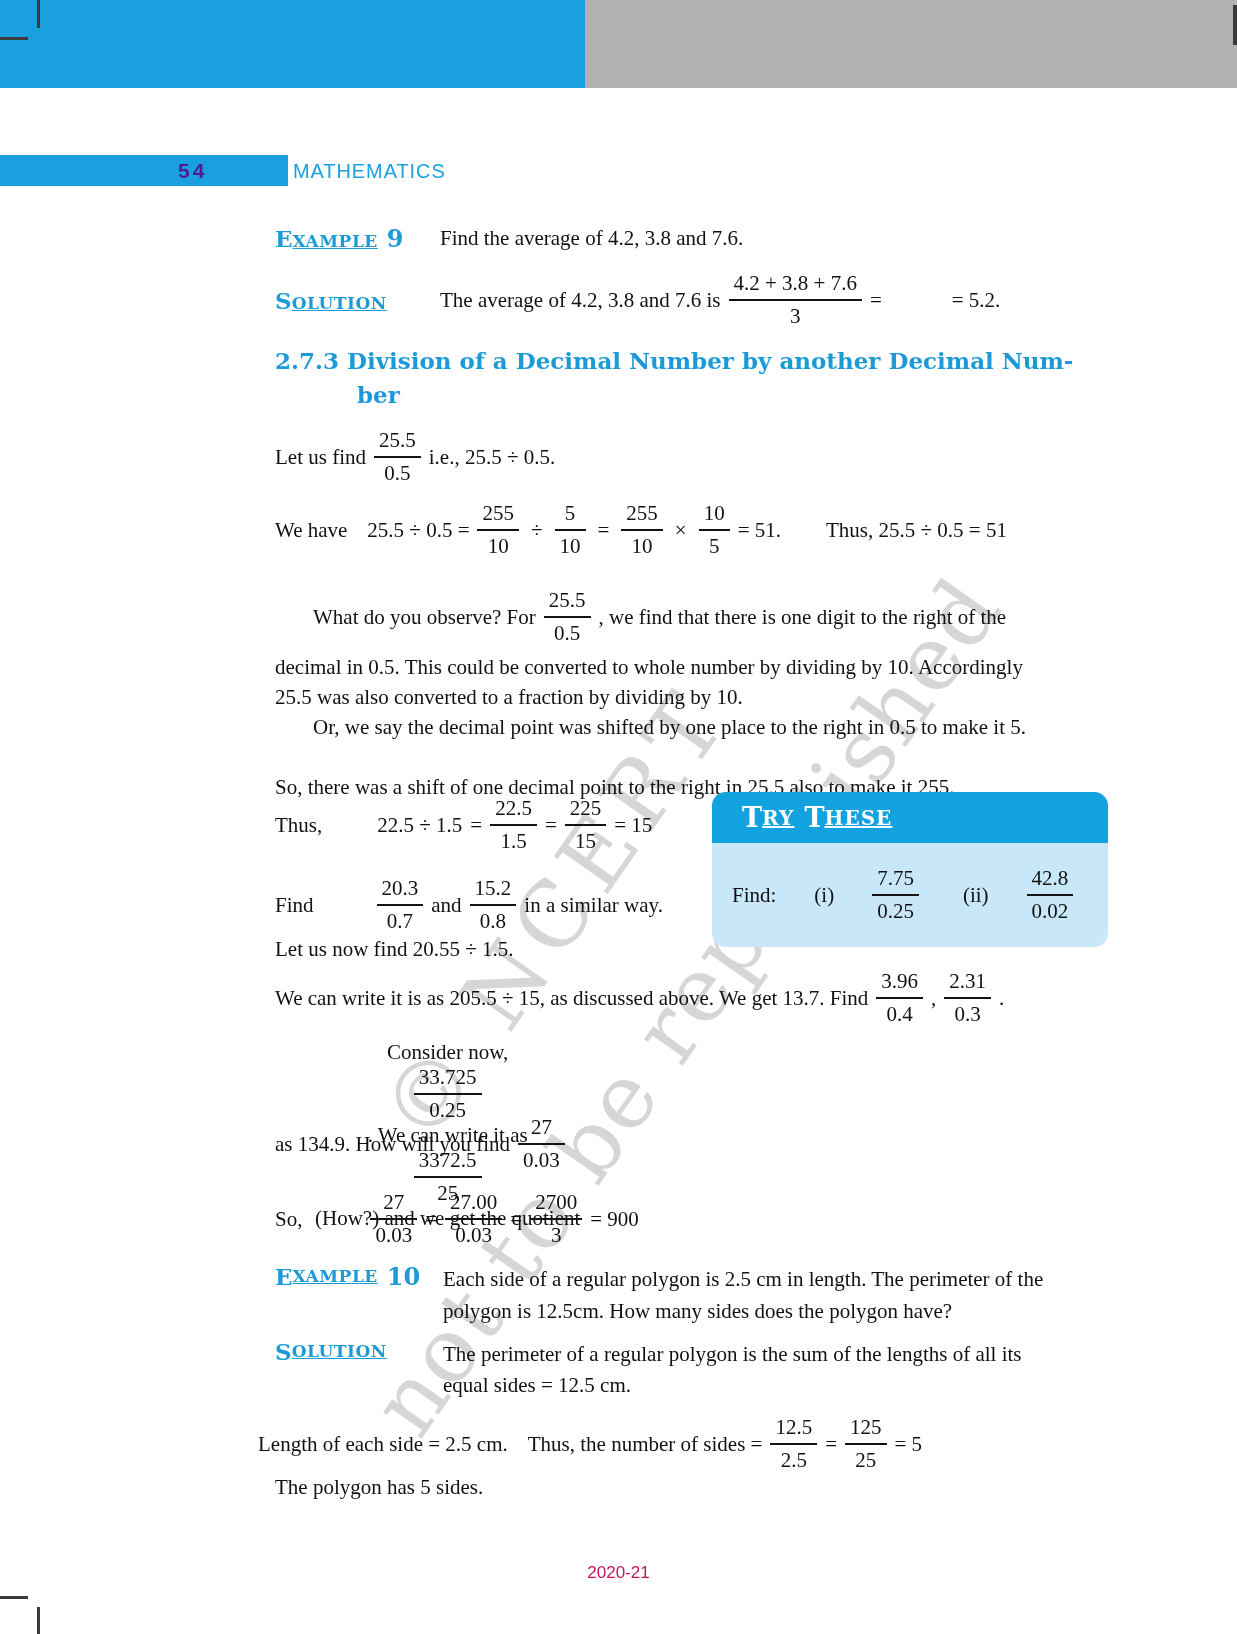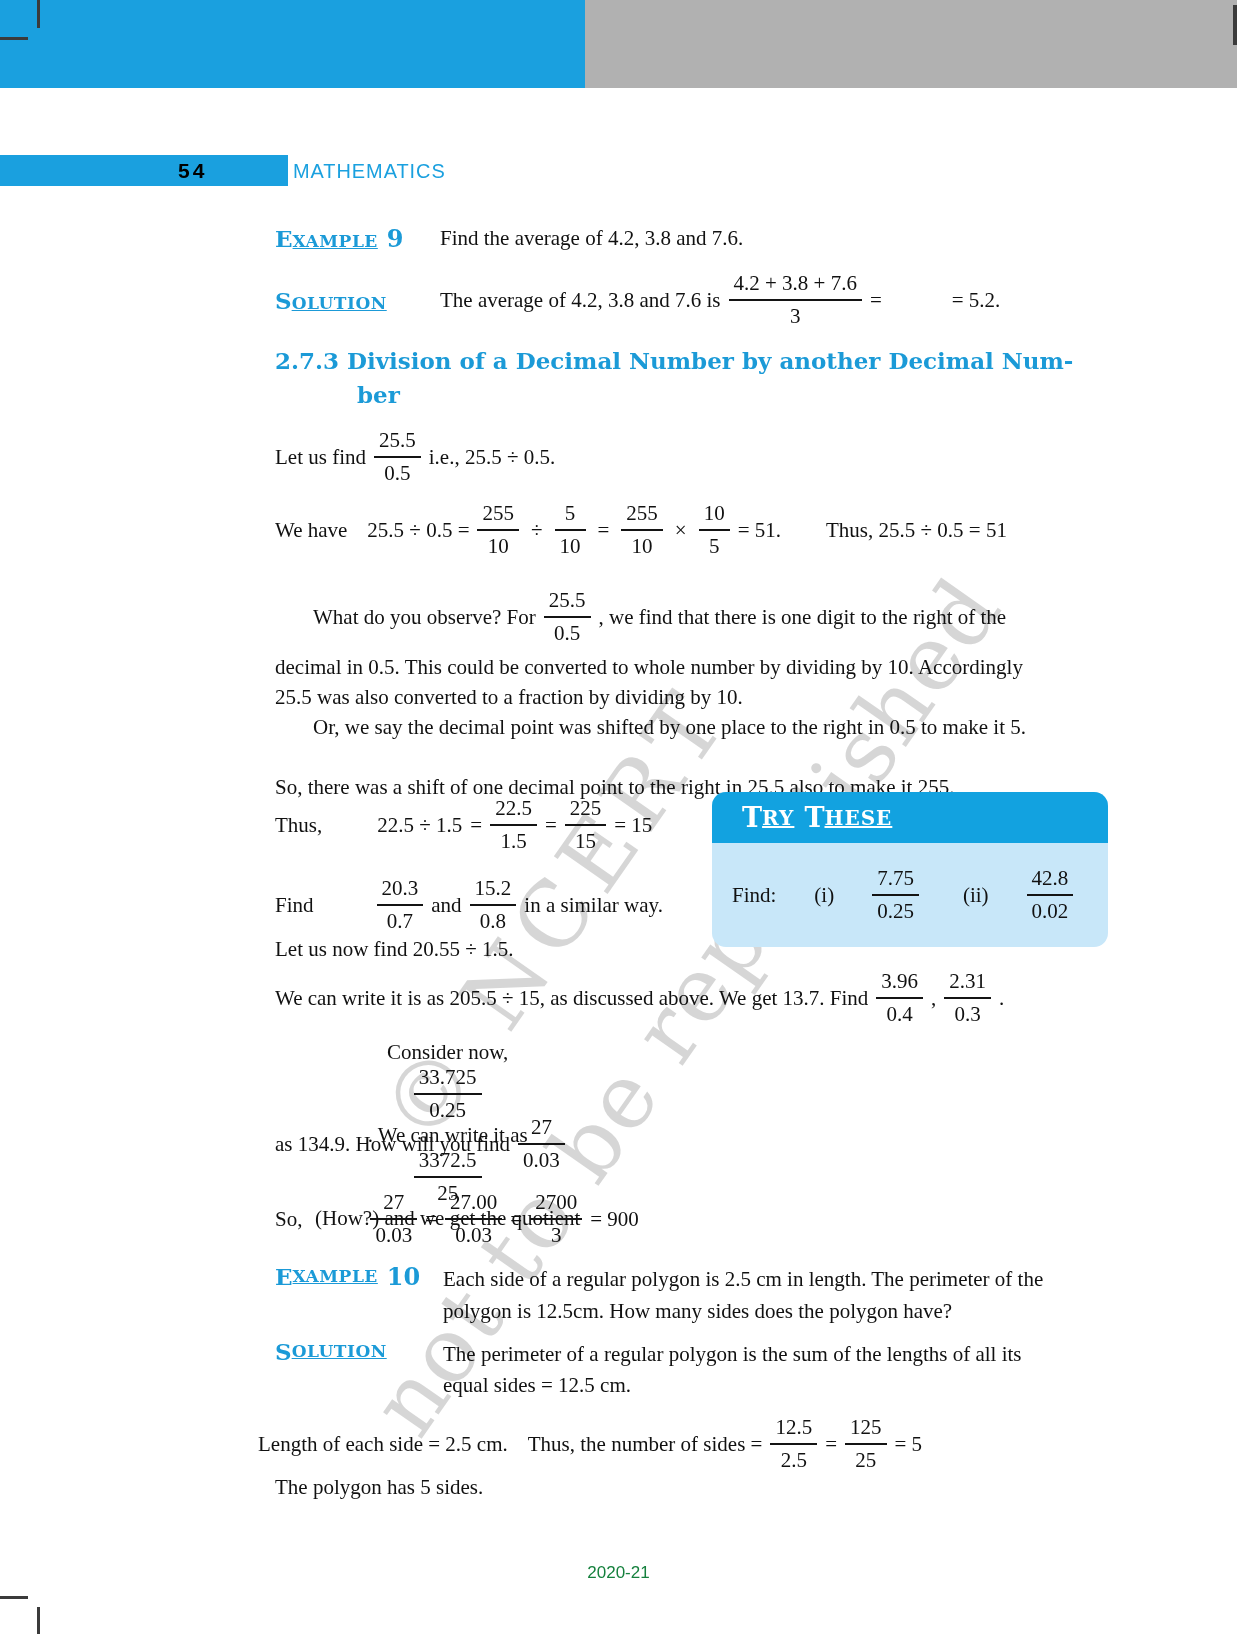--- a/index.html
+++ b/index.html
@@ -12,21 +12,21 @@
   
   .mark{position:absolute;background:#3b3b3b;}
   .mk-tl-v{left:37px;top:0;width:3px;height:28px;}
   .mk-tl-h{left:0;top:37px;width:28px;height:3px;}
   .mk-tr-v{left:1233px;top:5px;width:4px;height:40px;}
   .mk-bl-h{left:0;top:1596px;width:28px;height:3px;}
   .mk-bl-v{left:37px;top:1607px;width:3px;height:27px;}
   
   .hdr-bar{position:absolute;left:0;top:155px;width:288px;height:31px;background:var(--band_blue,#1AA0DF);
            display:flex;align-items:center;}
-  .hdr-num{margin-left:178px;color:#000000;font-family:"Liberation Sans",sans-serif;
+  .hdr-num{margin-left:178px;color:#4c1d95;font-family:"Liberation Sans",sans-serif;
            font-size:21px;font-weight:bold;letter-spacing:3px;}
   .hdr-title{position:absolute;left:293px;top:155px;height:31px;line-height:31px;
              color:var(--band_blue,#1AA0DF);font-family:"Liberation Sans",sans-serif;
              font-size:21px;letter-spacing:1px;transform:scaleX(.95);transform-origin:left center;}
   
   .watermark{position:absolute;left:120px;top:470px;width:1000px;height:980px;z-index:1;
              display:flex;flex-direction:column;justify-content:center;align-items:center;
              transform:rotate(-55deg);pointer-events:none;color:var(--watermark,rgba(120,120,120,.3));
              font-family:"DejaVu Serif",serif;}
   .wm-line1{font-size:90px;letter-spacing:10px;white-space:nowrap;margin-bottom:55px;}
@@ -52,21 +52,21 @@
   .try-box{position:absolute;left:712px;top:792px;width:396px;height:155px;z-index:3;
            border-radius:14px;overflow:hidden;background:var(--box_body,#C8E7F9);}
   .try-head{height:51px;background:var(--box_header,#12A2E0);display:flex;align-items:center;padding-left:30px;}
   .try-head .cap{color:#fff;font-size:27px;}
   .try-head .rest{color:#fff;font-size:20px;letter-spacing:1px;margin-right:10px;}
   .try-body{height:104px;display:flex;align-items:center;padding-left:20px;font-size:21px;gap:28px;}
   .try-body .frac{margin:0 6px;}
   .try-item-label{margin:0 4px 0 10px;}
   
   .footer{position:absolute;left:0;top:1563px;width:1237px;text-align:center;z-index:2;
-          font-family:"Liberation Sans",sans-serif;font-size:17px;color:#15803d;}
+          font-family:"Liberation Sans",sans-serif;font-size:17px;color:#be185d;}
 </style>
 </head>
 <body>
 
 <div class="page">
 
   <div class="band">
     <div class="band-blue"></div>
     <div class="band-gray"></div>
   </div>

